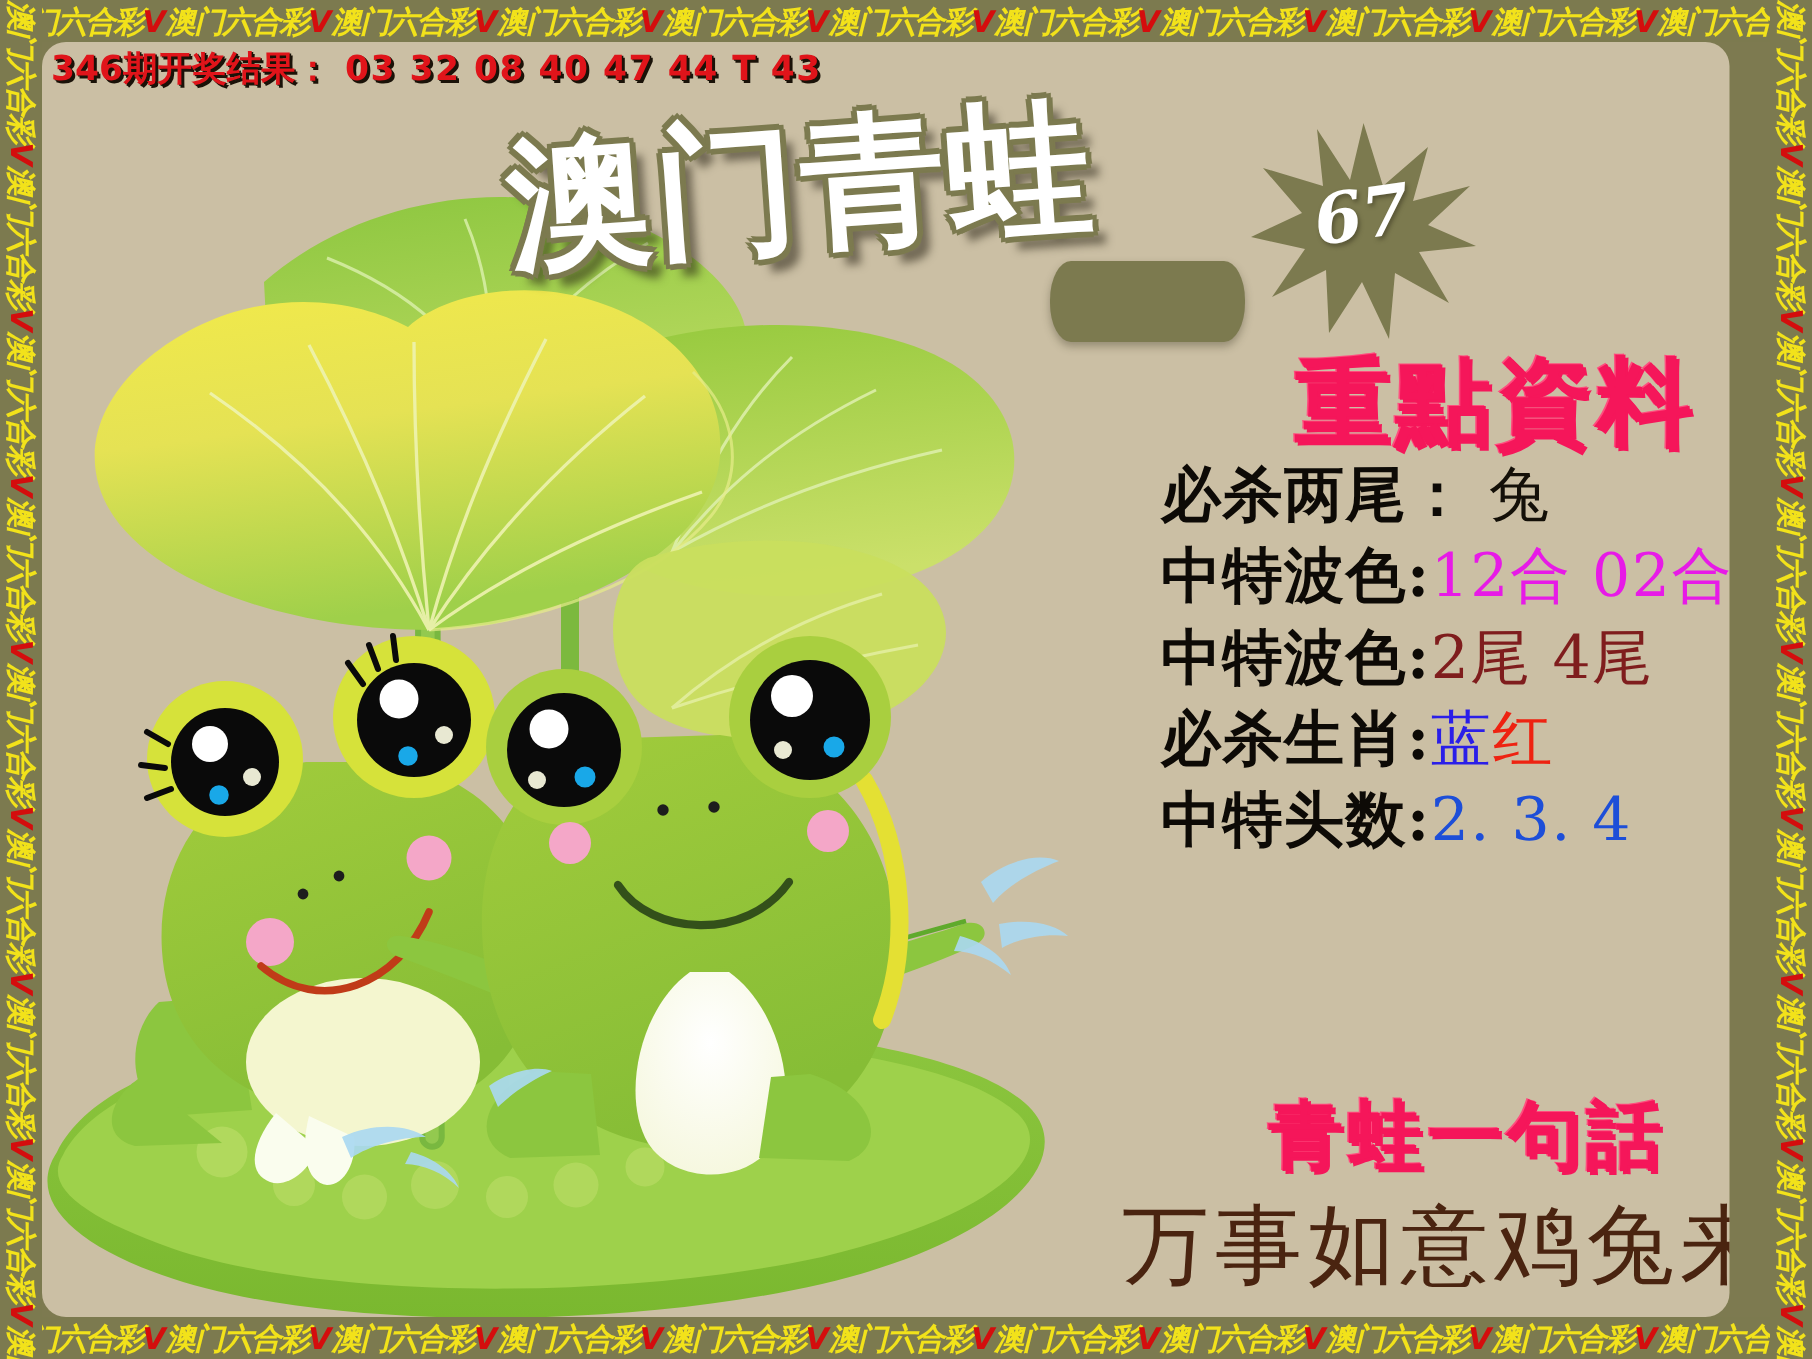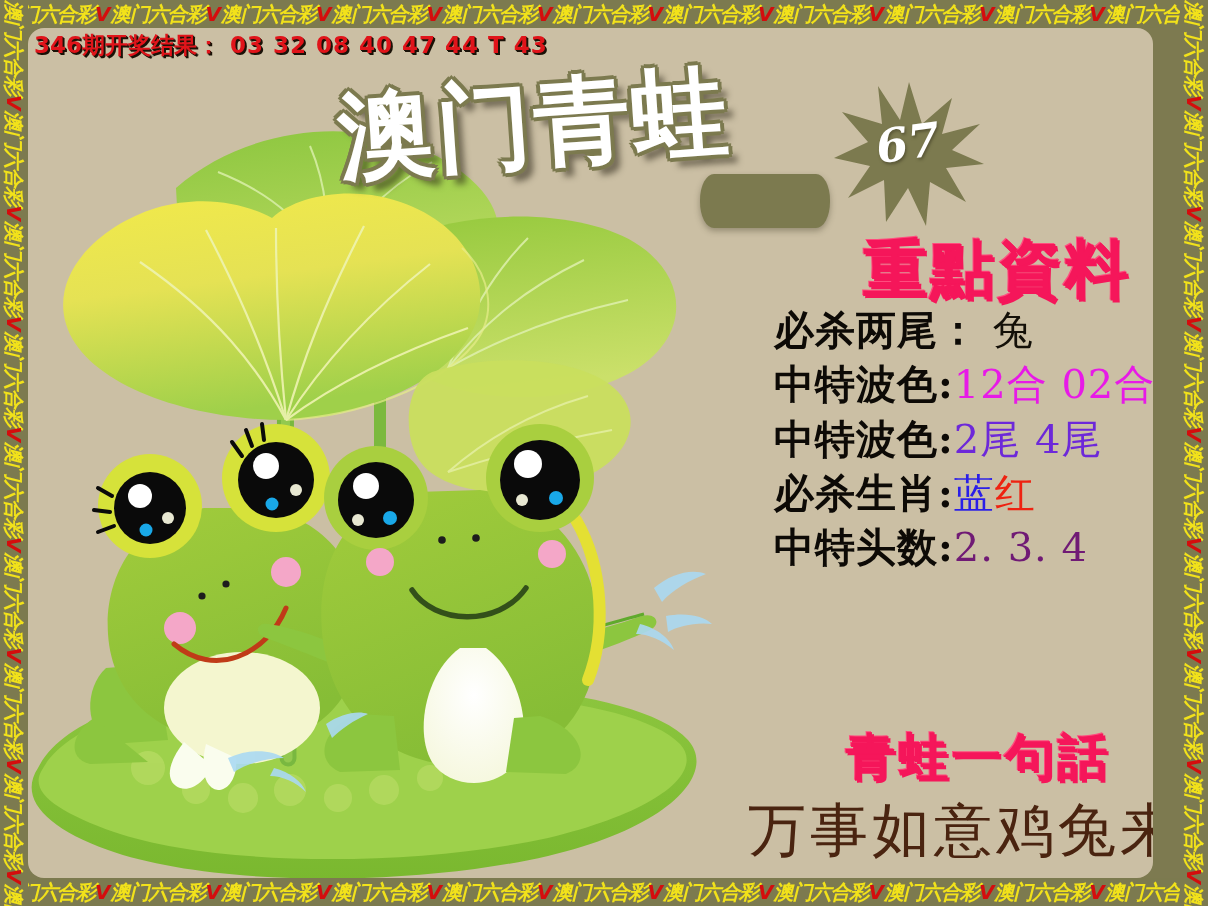--- a/index.html
+++ b/index.html
@@ -107,24 +107,24 @@
   .row{
     white-space:nowrap;font-size:40px;line-height:1.33;
     color:#0d0a06;padding-left:46px;
     font-family:"DejaVu Serif","Liberation Serif",serif;
     font-weight:700;
   }
   .row .lbl{letter-spacing:1px;}
   .row .val{font-weight:400;letter-spacing:1px;}
   .val-black{color:#141008;font-weight:400;}
   .val-magenta{color:#e71ae7;text-align:center;}
-  .val-blue{color:#6d28d9;}
+  .val-blue{color:#7f1d1d;}
   .val-deepblue{color:#2a1ee8;}
   .val-red{color:#ee2211;}
-  .val-brown{color:#701a75;text-align:center;}
+  .val-brown{color:#1d4ed8;text-align:center;}
 
   
   #phrase-head{
     position:absolute;left:700px;top:696px;width:500px;z-index:28;
     text-align:center;color:#f5165a;
     font-size:50px;font-weight:700;letter-spacing:3px;
     font-family:"DejaVu Sans","Liberation Sans",sans-serif;
     text-shadow:2px 2px 0 #f5165a,-1px -1px 0 #ff4d7e;
   }
   #phrase-body{

